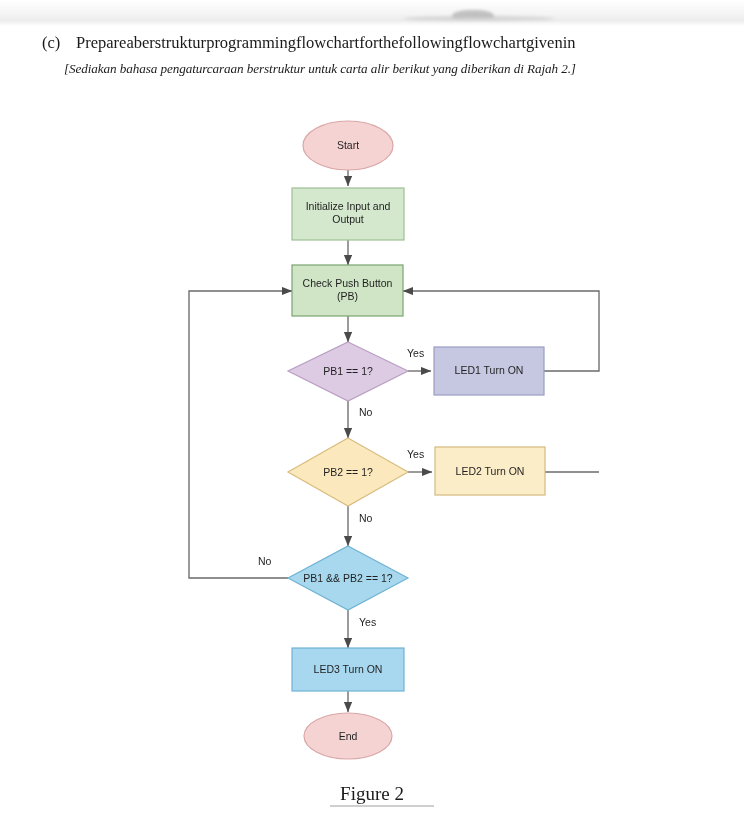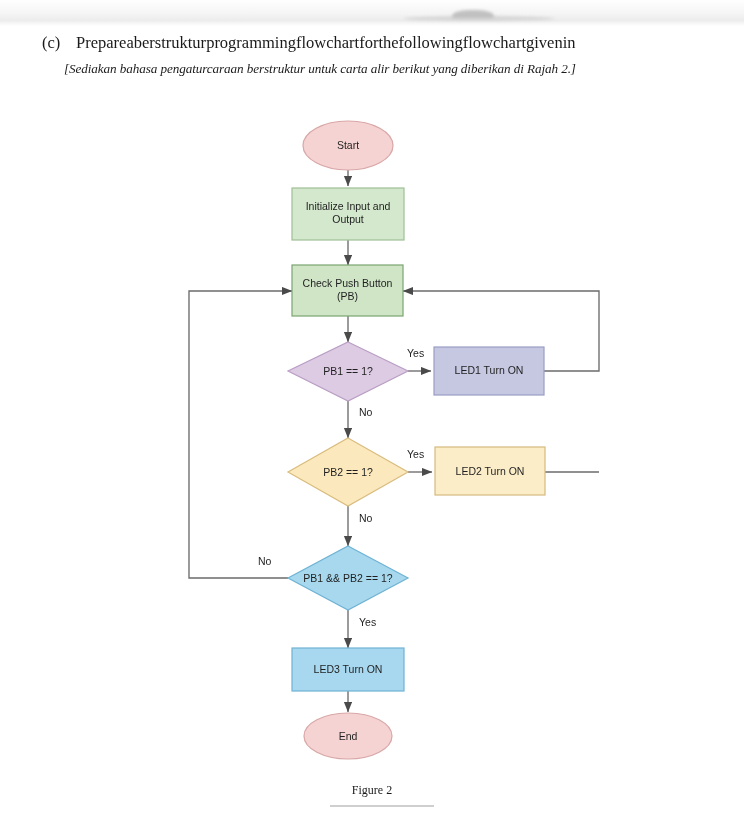--- a/index.html
+++ b/index.html
@@ -118,21 +118,21 @@
   }
 
   
   .caption {
     position: absolute;
     left: 0;
     top: 783px;
     width: 744px;
     text-align: center;
     font-family: "Liberation Serif", serif;
-    font-size: 12px;
+    font-size: 19px;
     color: #1a1a1a;
   }
   .caption-rule {
     position: absolute;
     left: 330px;
     top: 805px;
     width: 104px;
     height: 2px;
     background: #cfcfcf;
   }

